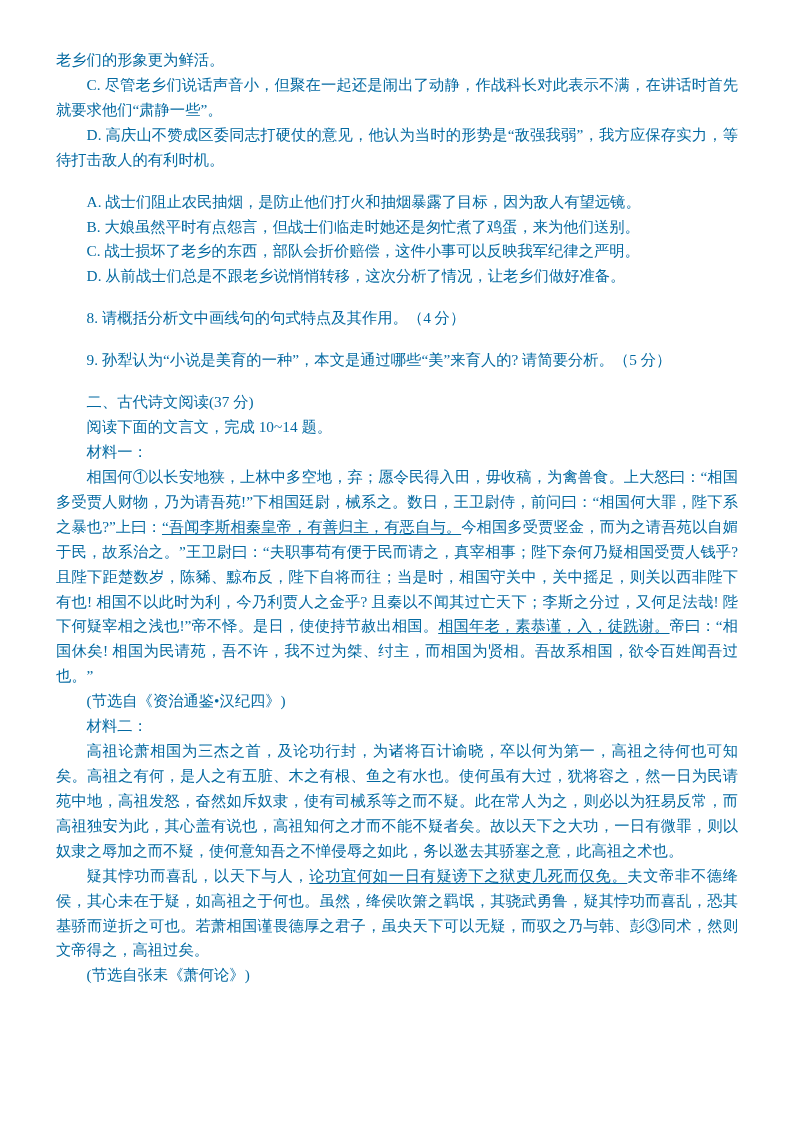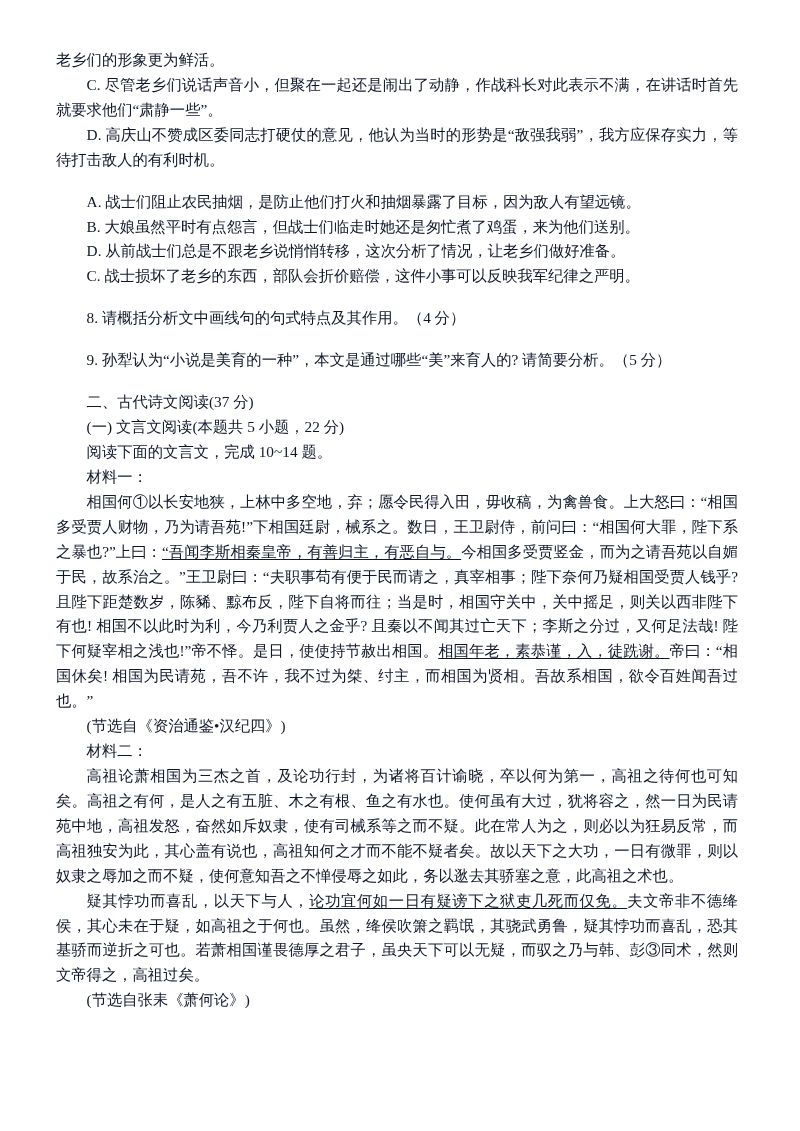--- a/index.html
+++ b/index.html
@@ -8,21 +8,21 @@
     background: #ffffff;
   }
   .page {
     width: 800px;
     height: 1131px;
     position: relative;
     background: #ffffff;
     box-sizing: border-box;
     padding: 48px 62px 40px 56px;
     font-family: "Liberation Serif", "DejaVu Serif", serif;
-    color: #0f172a;
+    color: #0369a1;
     overflow: hidden;
   }
   .doc {
     font-size: 15.3px;
     line-height: 1.63;
     text-align: justify;
     text-justify: inter-ideograph;
   }
   p {
     margin: 0;
@@ -44,29 +44,28 @@
 <body>
 
 <div class="page">
   <div class="doc" id="doc-body">
       <p class="p-flat">老乡们的形象更为鲜活。</p>
       <p class="p-indent">C. 尽管老乡们说话声音小，但聚在一起还是闹出了动静，作战科长对此表示不满，在讲话时首先就要求他们“肃静一些”。</p>
       <p class="p-indent">D. 高庆山不赞成区委同志打硬仗的意见，他认为当时的形势是“敌强我弱”，我方应保存实力，等待打击敌人的有利时机。</p>
       <div class="gap-lg"></div>
       <p class="p-indent">A. 战士们阻止农民抽烟，是防止他们打火和抽烟暴露了目标，因为敌人有望远镜。</p>
       <p class="p-indent">B. 大娘虽然平时有点怨言，但战士们临走时她还是匆忙煮了鸡蛋，来为他们送别。</p>
+      <p class="p-indent">C. 战士损坏了老乡的东西，部队会折价赔偿，这件小事可以反映我军纪律之严明。</p>
       <p class="p-indent">D. 从前战士们总是不跟老乡说悄悄转移，这次分析了情况，让老乡们做好准备。</p>
-      <p class="p-indent">C. 战士损坏了老乡的东西，部队会折价赔偿，这件小事可以反映我军纪律之严明。</p>
       <div class="gap-lg"></div>
       <p class="p-indent">8. 请概括分析文中画线句的句式特点及其作用。（4 分）</p>
       <div class="gap-lg"></div>
       <p class="p-indent">9. 孙犁认为“小说是美育的一种”，本文是通过哪些“美”来育人的? 请简要分析。（5 分）</p>
       <div class="gap-lg"></div>
       <p class="p-indent">二、古代诗文阅读(37 分)</p>
-      <p class="p-indent">(一) 文言文阅读(本题共 5 小题，22 分)</p>
       <p class="p-indent">阅读下面的文言文，完成 10~14 题。</p>
       <p class="p-indent">材料一：</p>
       <p class="p-indent"><span>相国何①以长安地狭，上林中多空地，弃；愿令民得入田，毋收稿，为禽兽食。上大怒曰：“相国多受贾人财物，乃为请吾苑!”下相国廷尉，械系之。数日，王卫尉侍，前问曰：“相国何大罪，陛下系之暴也?”上曰：</span><span class="u">“吾闻李斯相秦皇帝，有善归主，有恶自与。</span><span>今相国多受贾竖金，而为之请吾苑以自媚于民，故系治之。”王卫尉曰：“夫职事苟有便于民而请之，真宰相事；陛下奈何乃疑相国受贾人钱乎? 且陛下距楚数岁，陈豨、黥布反，陛下自将而往；当是时，相国守关中，关中摇足，则关以西非陛下有也! 相国不以此时为利，今乃利贾人之金乎? 且秦以不闻其过亡天下；李斯之分过，又何足法哉! 陛下何疑宰相之浅也!”帝不怿。是日，使使持节赦出相国。</span><span class="u">相国年老，素恭谨，入，徒跣谢。</span><span>帝曰：“相国休矣! 相国为民请苑，吾不许，我不过为桀、纣主，而相国为贤相。吾故系相国，欲令百姓闻吾过也。”</span></p>
       <p class="p-indent">(节选自《资治通鉴•汉纪四》)</p>
       <p class="p-indent">材料二：</p>
       <p class="p-indent">高祖论萧相国为三杰之首，及论功行封，为诸将百计谕晓，卒以何为第一，高祖之待何也可知矣。高祖之有何，是人之有五脏、木之有根、鱼之有水也。使何虽有大过，犹将容之，然一日为民请苑中地，高祖发怒，奋然如斥奴隶，使有司械系等之而不疑。此在常人为之，则必以为狂易反常，而高祖独安为此，其心盖有说也，高祖知何之才而不能不疑者矣。故以天下之大功，一日有微罪，则以奴隶之辱加之而不疑，使何意知吾之不惮侵辱之如此，务以逖去其骄塞之意，此高祖之术也。</p>
       <p class="p-indent"><span>疑其悖功而喜乱，以天下与人，</span><span class="u">论功宜何如一日有疑谤下之狱吏几死而仅免。</span><span>夫文帝非不德绛侯，其心未在于疑，如高祖之于何也。虽然，绛侯吹箫之羁氓，其骁武勇鲁，疑其悖功而喜乱，恐其基骄而逆折之可也。若萧相国谨畏德厚之君子，虽央天下可以无疑，而驭之乃与韩、彭③同术，然则文帝得之，高祖过矣。</span></p>
       <p class="p-indent">(节选自张耒《萧何论》)</p>
     </div>
 </div>

